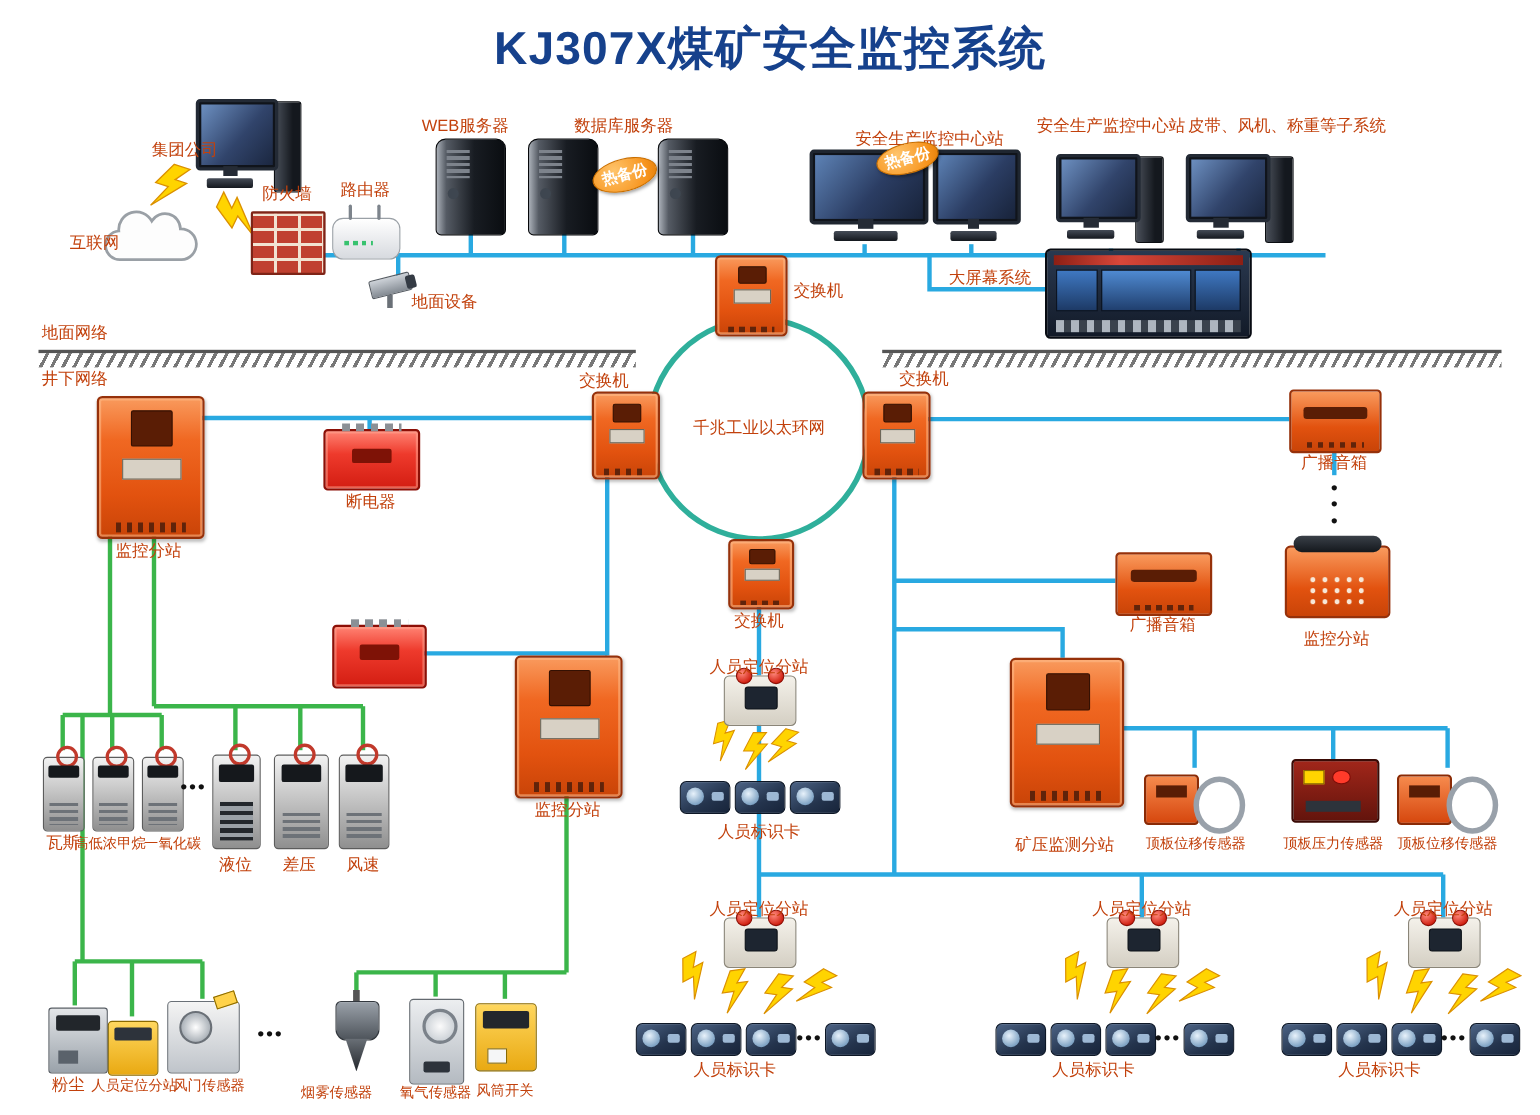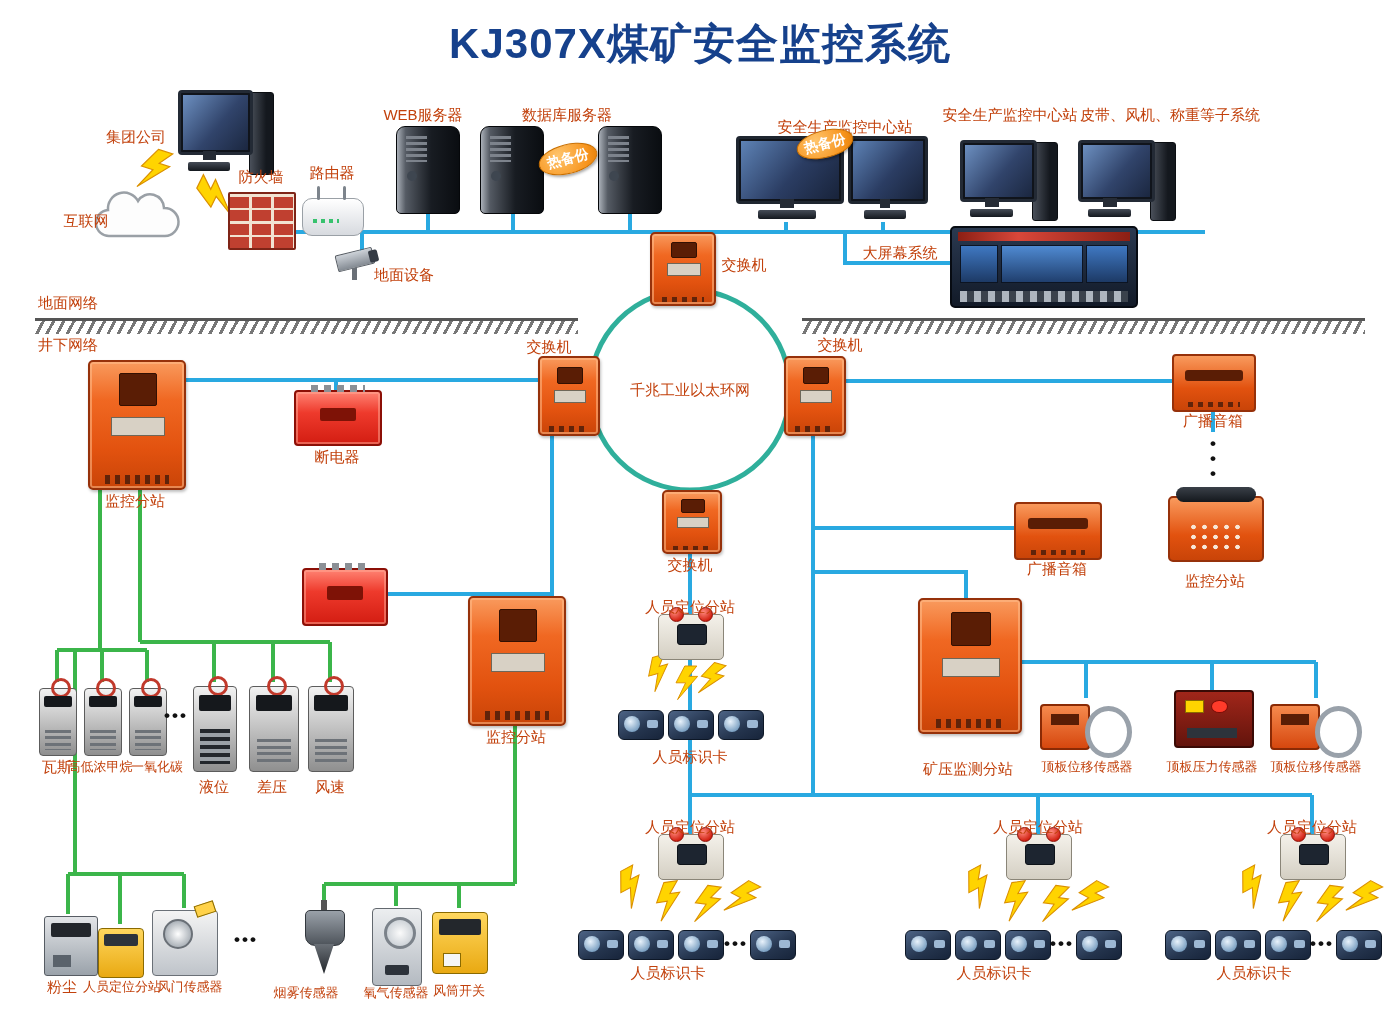--- a/index.html
+++ b/index.html
@@ -401,21 +401,21 @@
   <div class="dev onoff" style="left:98px;top:928px;width:44px;height:48px"></div>
   <div class="dev adoor" style="left:152px;top:910px;width:64px;height:64px"></div>
   <div class="dev smoke" style="left:301px;top:908px;width:46px;height:76px">
     <i class="stem"></i>
       <i class="cup"></i>
       <i class="tip"></i>
   </div>
   <div class="dev oxy" style="left:372px;top:908px;width:48px;height:76px"></div>
   <div class="dev aduct" style="left:432px;top:912px;width:54px;height:60px"></div>
 
-  <div class="lbl c" style="left:136px;top:128px">集团公司</div>
+  <div class="lbl c" style="left:168px;top:128px">集团公司</div>
   <div class="lbl c" style="left:86px;top:212px">互联网</div>
   <div class="lbl c" style="left:261px;top:168px">防火墙</div>
   <div class="lbl c" style="left:332px;top:164px">路由器</div>
   <div class="lbl c" style="left:423px;top:106px">WEB服务器</div>
   <div class="lbl c" style="left:567px;top:106px">数据库服务器</div>
   <div class="lbl c" style="left:845px;top:118px">安全生产监控中心站</div>
   <div class="lbl c" style="left:1010px;top:106px">安全生产监控中心站</div>
   <div class="lbl c" style="left:1170px;top:106px">皮带、风机、称重等子系统</div>
   <div class="lbl c" style="left:404px;top:266px">地面设备</div>
   <div class="lbl c" style="left:744px;top:256px">交换机</div>

